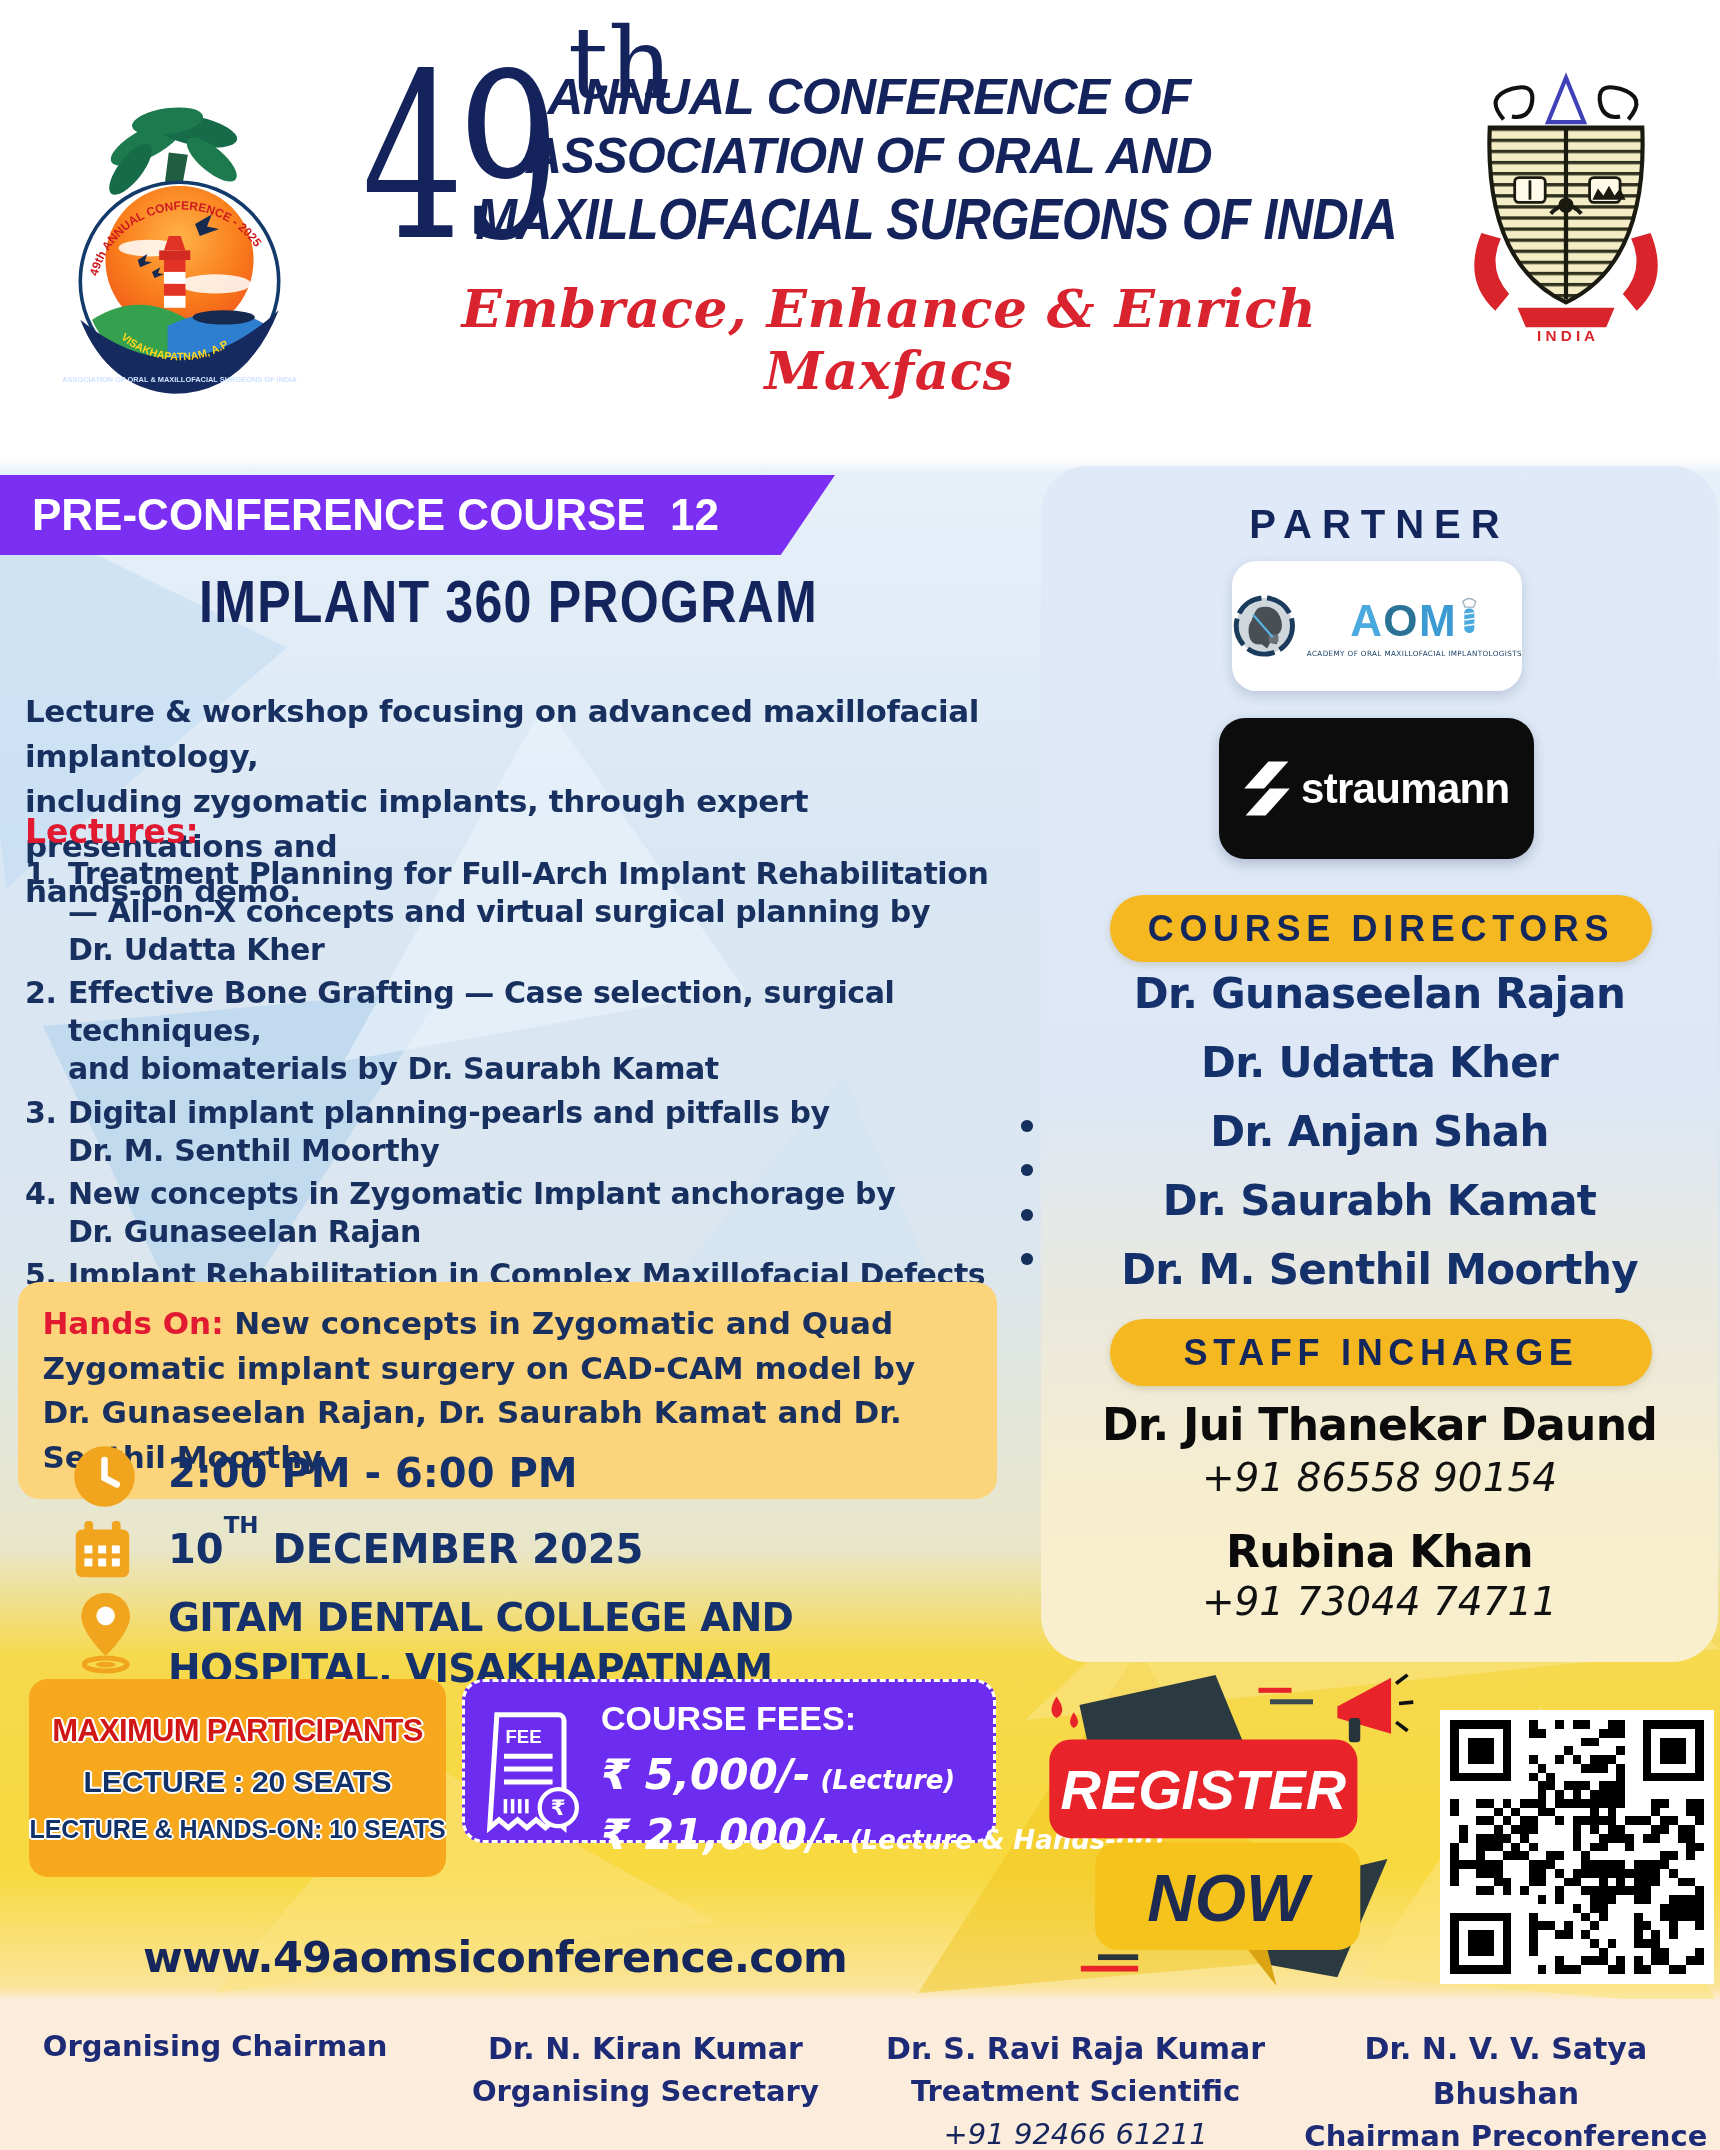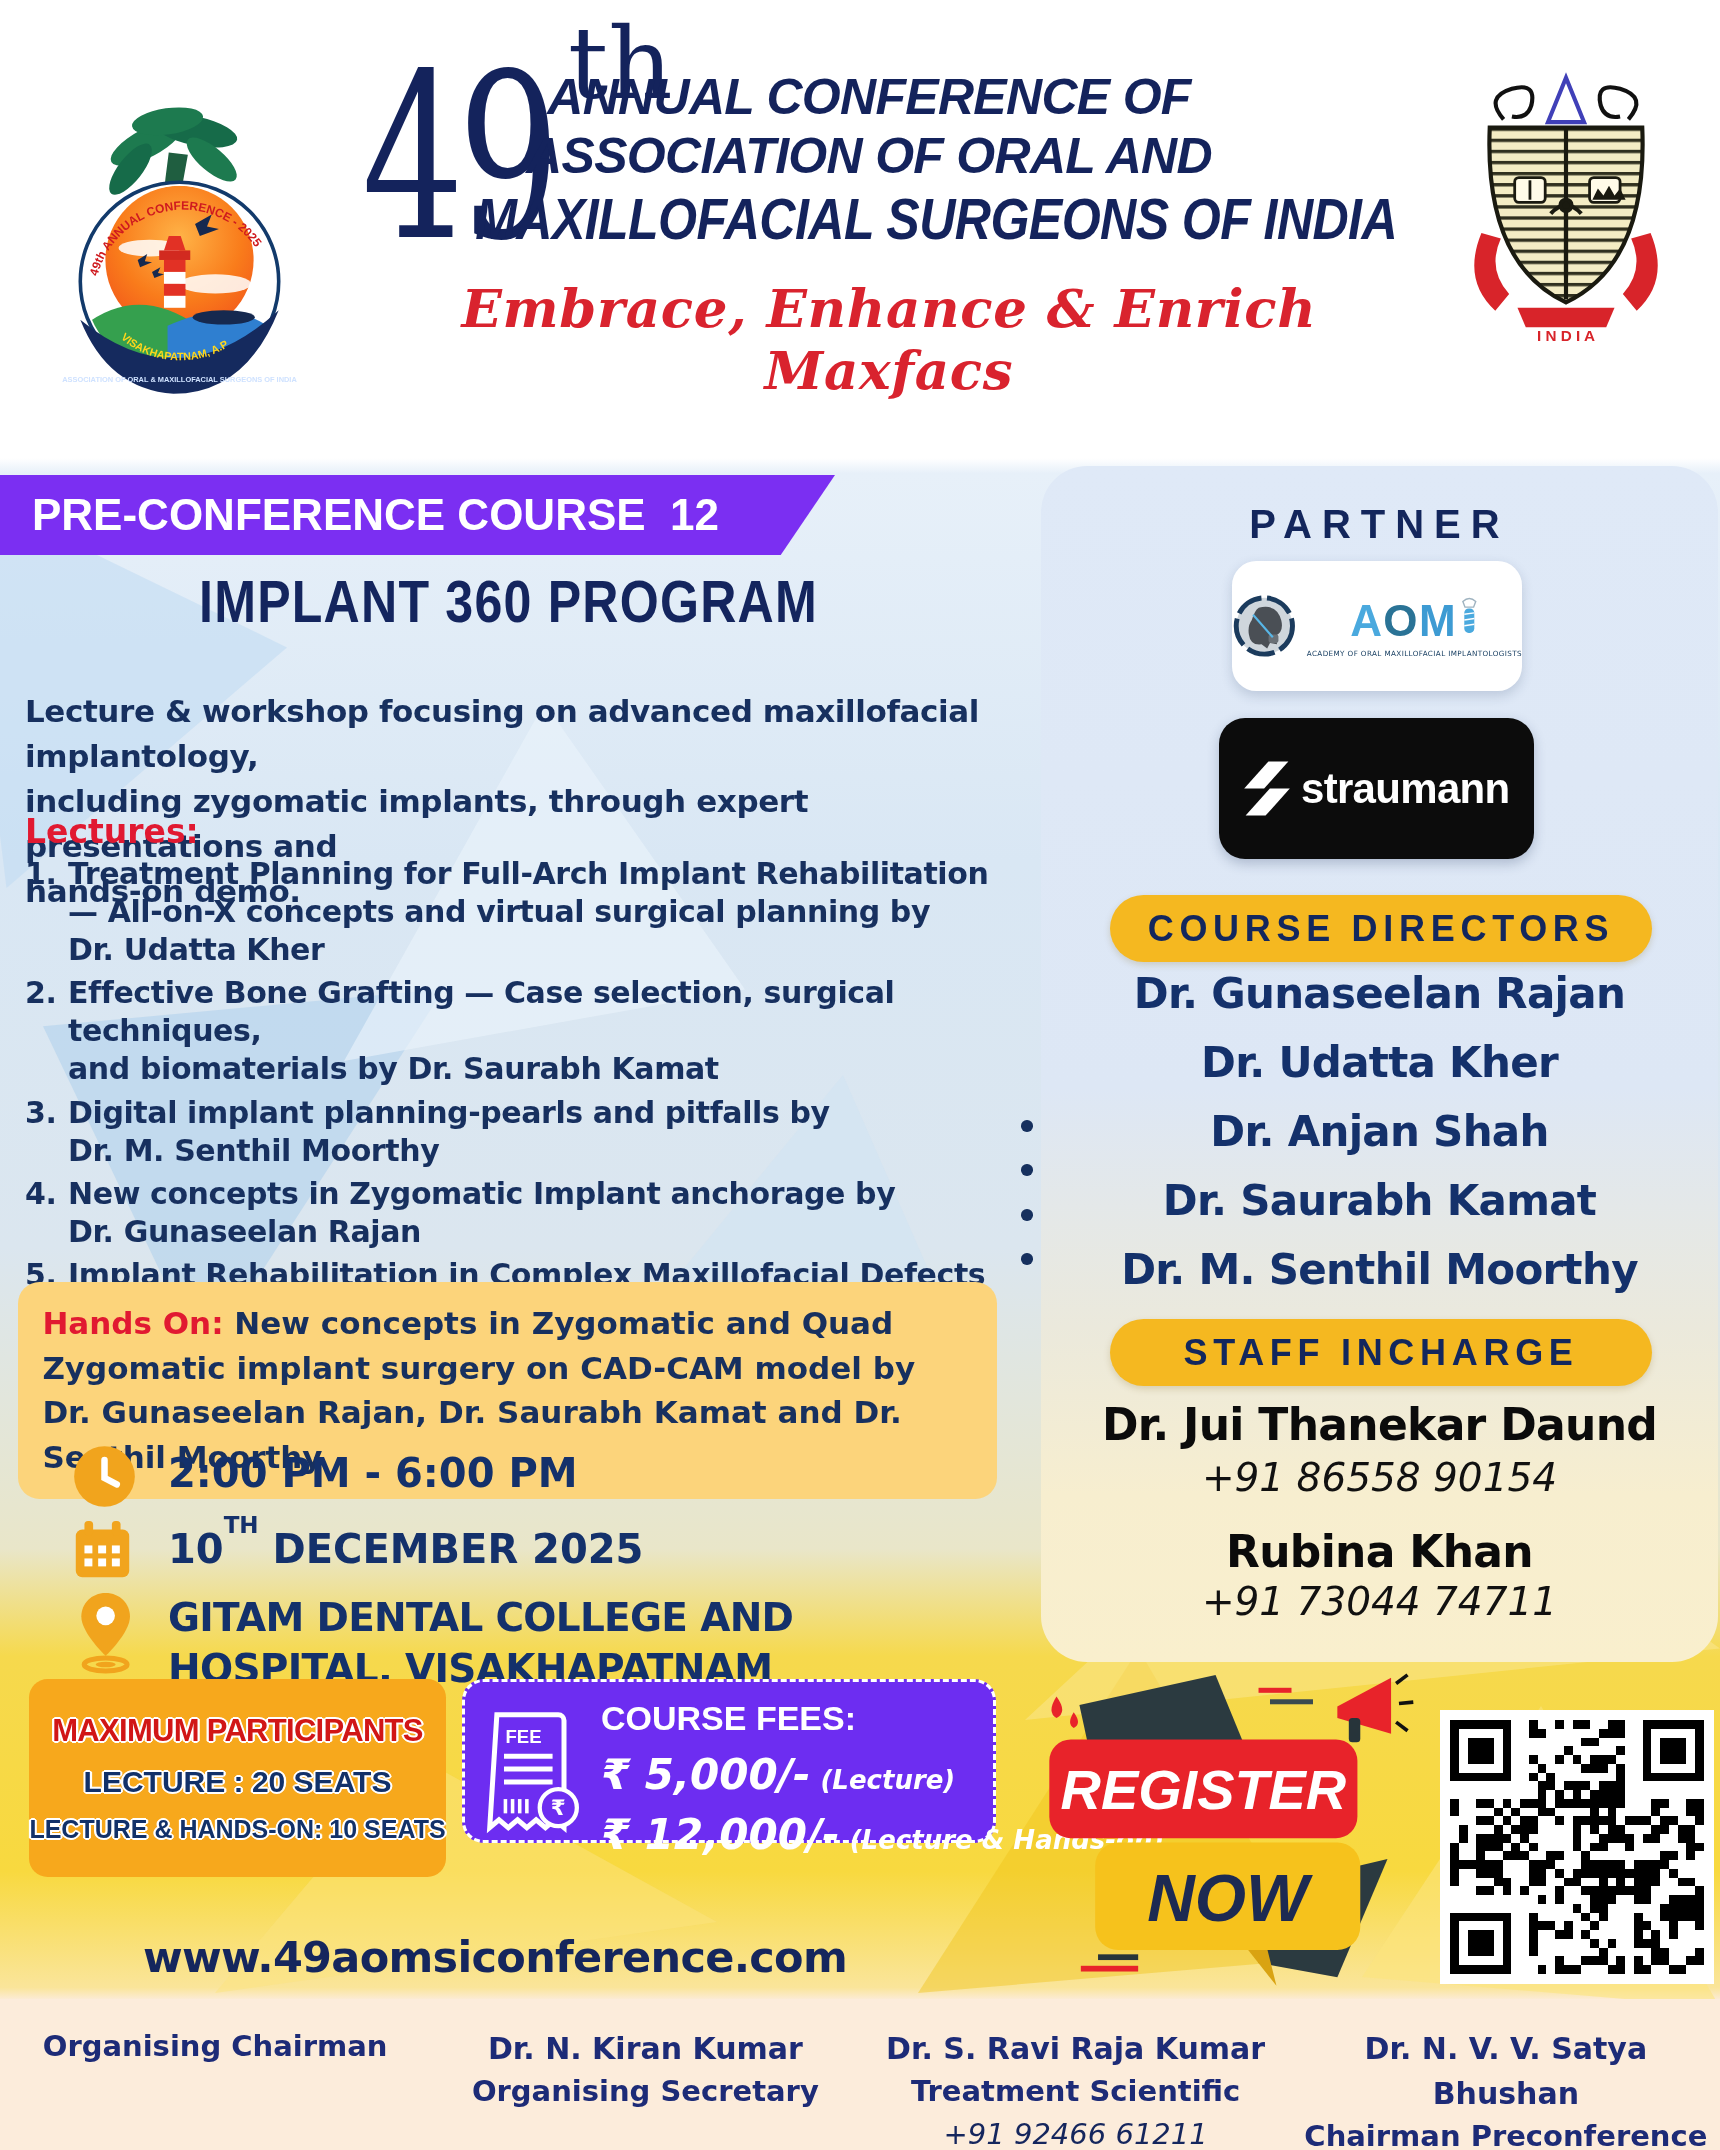--- a/index.html
+++ b/index.html
@@ -343,21 +343,21 @@
       <circle cx="104" cy="138" r="26" fill="#6d2df1" stroke="#fff" stroke-width="6"></circle>
       <text x="104" y="149" text-anchor="middle" font-size="30" font-weight="700" fill="#fff">₹</text>
     </svg>
     <div class="fees-txt">
       <div class="fees-h">COURSE FEES:</div>
       <div class="fee-row">
         <span class="fee-amt">₹ 5,000/-</span>
         <span class="fee-note">(Lecture)</span>
       </div>
       <div class="fee-row">
-        <span class="fee-amt">₹ 12,000/-</span>
+        <span class="fee-amt">₹ 21,000/-</span>
         <span class="fee-note">(Lecture &amp; Hands-on)</span>
       </div>
     </div>
   </div>
 
   <svg class="abs register" viewBox="0 0 545 455">
     <polygon points="70,60 260,18 310,140 95,175" fill="#2b3a40"></polygon>
     <polygon points="310,320 500,275 430,440 320,420" fill="#2b3a40"></polygon>
     <g>
       <polygon points="430,62 505,22 505,100 430,78" fill="#e8232a"></polygon>

